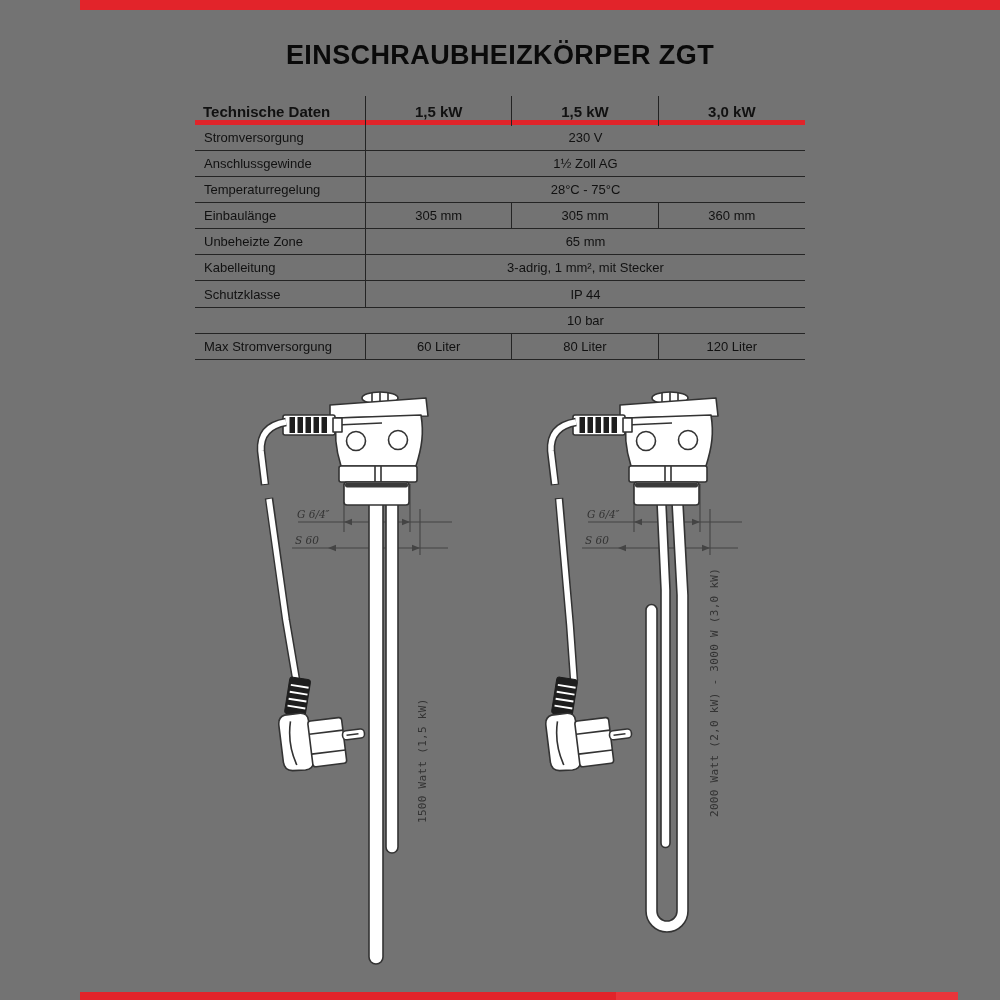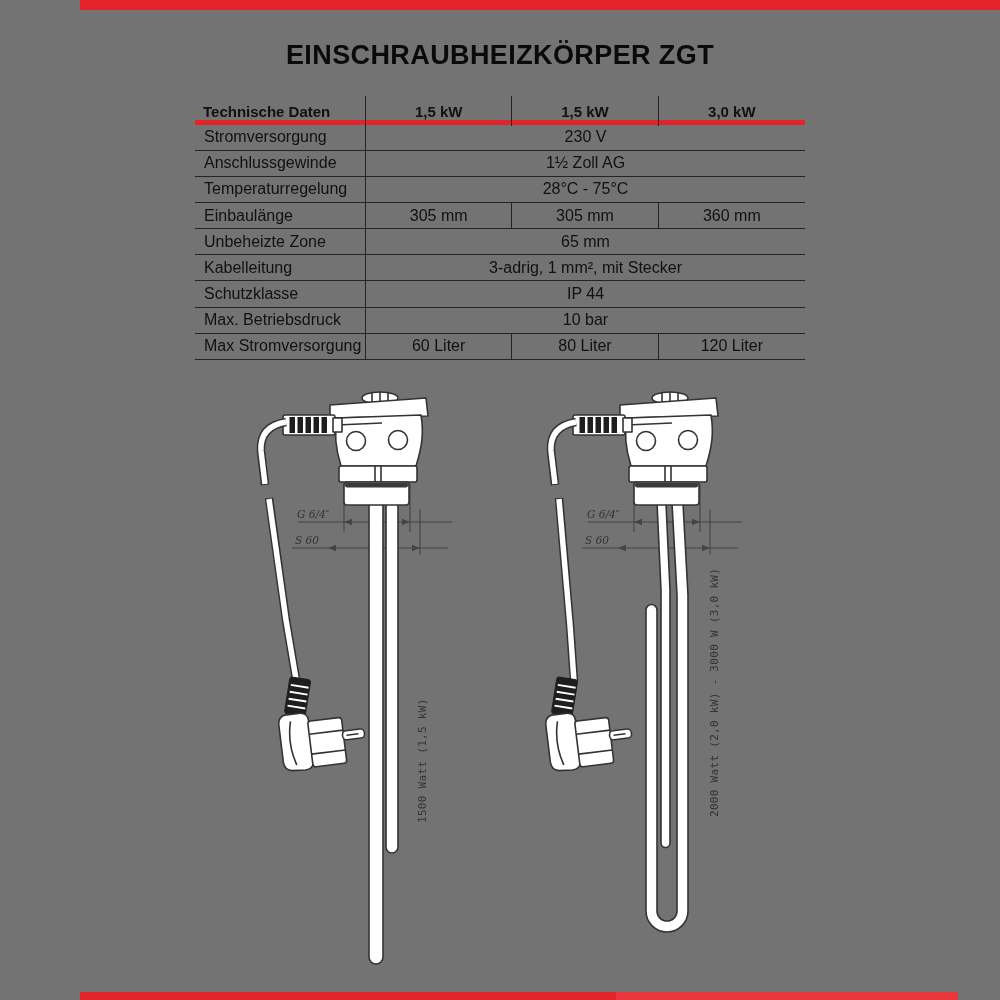--- a/index.html
+++ b/index.html
@@ -11,21 +11,21 @@
   .title{position:absolute;left:0;right:0;top:40px;margin:0;text-align:center;
         font-size:27px;font-weight:bold;letter-spacing:.4px;color:#0a0a0a;}
   .table{position:absolute;left:195px;top:90px;width:610px;}
   .thead{display:grid;grid-template-columns:171px repeat(3,1fr);height:30px;align-items:center;
         font-weight:bold;font-size:15px;}
   .thead>div{height:100%;display:flex;align-items:center;justify-content:center;box-sizing:border-box;margin-top:12px;}
   .thead>div:not(:last-child){border-right:1.5px solid #222;}
   .thead .hlab{justify-content:flex-start;padding-left:8px;}
   .redline{height:4.5px;background:#e0242a;}
   .row{display:grid;grid-template-columns:171px repeat(3,1fr);height:26.17px;
-        border-bottom:1.5px solid #242424;box-sizing:border-box;font-size:16px;}
+        border-bottom:1.5px solid #242424;box-sizing:border-box;font-size:13px;}
   .row .lab{display:flex;align-items:center;padding-left:9px;border-right:1.5px solid #242424;box-sizing:border-box;}
   .row .val{display:flex;align-items:center;justify-content:center;box-sizing:border-box;}
   .row .span3{grid-column:2/5;}
   .row.split .val:not(:last-child){border-right:1.5px solid #242424;}
   svg .ln{stroke:#333;stroke-width:1.6;fill:#fff;stroke-linejoin:round;}
   svg .lnn{stroke:#333;stroke-width:1.6;fill:none;stroke-linejoin:round;}
   svg .thin{stroke:#444;stroke-width:1.1;fill:none;}
   svg .arr{fill:#444;stroke:none;}
   svg .dark{fill:#1e1e1e;stroke:#1e1e1e;}
   svg .dim{font:italic 10.5px "DejaVu Serif",serif;fill:#333;}
@@ -72,21 +72,20 @@
     </div>
     <div class="row">
       <div class="lab">Kabelleitung</div>
       <div class="val span3">3-adrig, 1 mm², mit Stecker</div>
     </div>
     <div class="row">
       <div class="lab">Schutzklasse</div>
       <div class="val span3">IP 44</div>
     </div>
     <div class="row">
-      <div class="lab">Max. Betriebsdruck</div>
       <div class="val span3">10 bar</div>
     </div>
     <div class="row split">
       <div class="lab">Max Stromversorgung</div>
       <div class="val">60 Liter</div>
       <div class="val">80 Liter</div>
       <div class="val">120 Liter</div>
     </div>
   </div>
 

